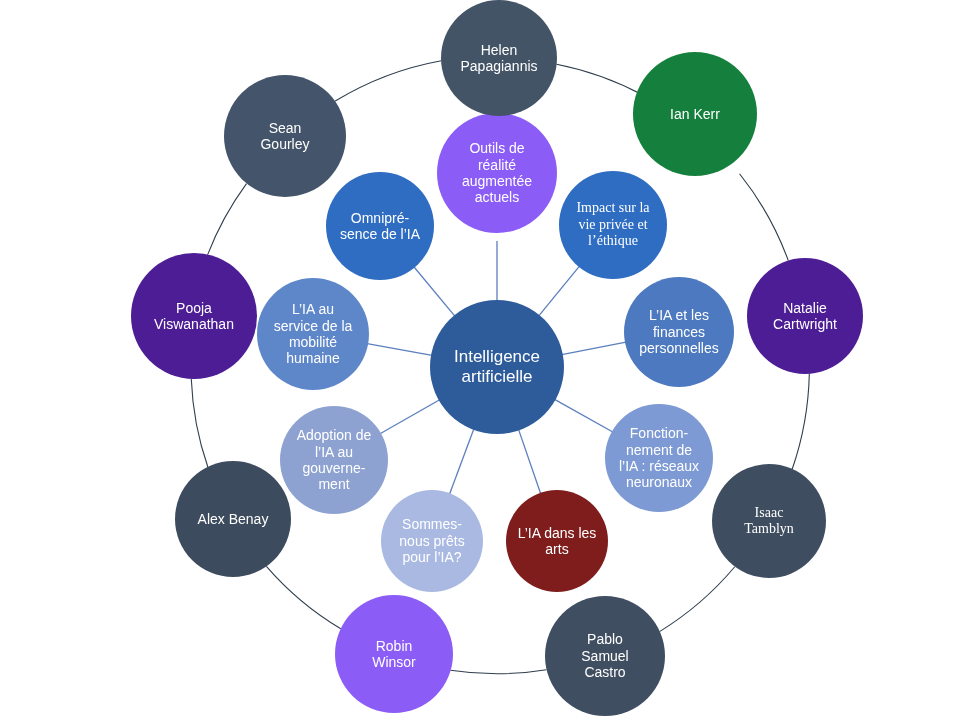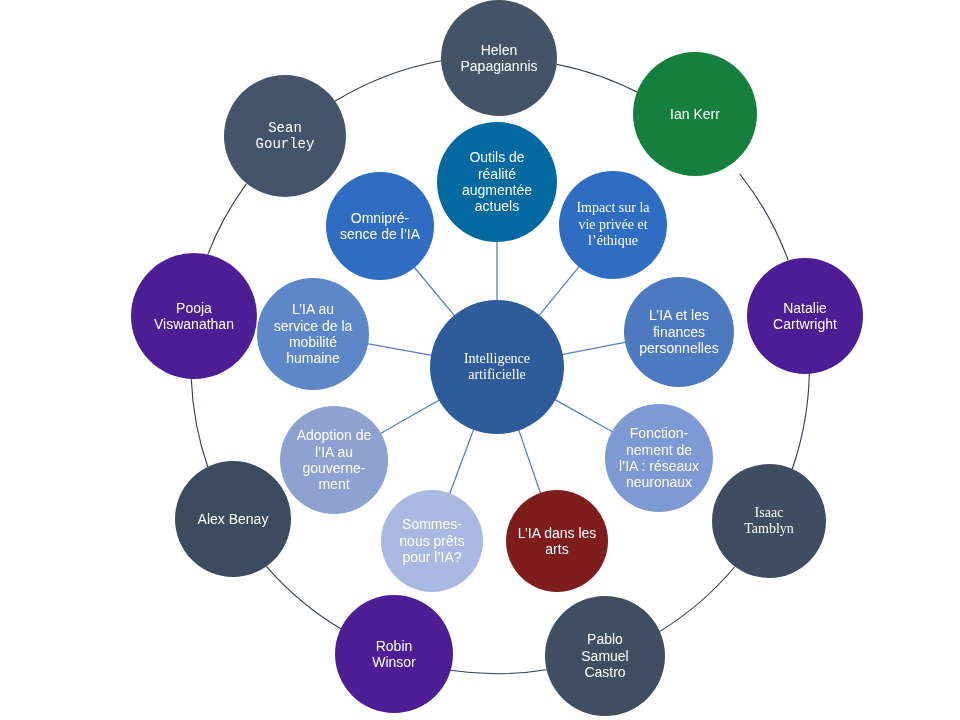--- a/index.html
+++ b/index.html
@@ -44,22 +44,21 @@
     width: 100%;
     white-space: pre-line;
   }
   .outer-node {
     font-size: 14px;
   }
   .inner-node {
     font-size: 14px;
   }
   .center-node {
-    font-size: 14px;
-    font-family: Liberation Serif, serif;
+    font-size: 17px;
   }
 </style>
 </head>
 <body>
 
 <div id="canvas">
 
   <svg id="links" viewBox="0 0 960 720">
     <g id="ring-arcs">
         <path d="M 556.62 64.28 A 308.53 308.53 0 0 1 644.14 95.81" fill="none" stroke="#2F3E4E" stroke-width="1.1"></path>
@@ -83,21 +82,21 @@
         <line x1="432.03652676707" y1="355.3489423006158" x2="367.13622769410836" y2="343.7092147494868" stroke="#5B7FBF" stroke-width="1.3"></line>
         <line x1="454.8542170065772" y1="316.20892818741356" x2="413.8443408886577" y2="266.7867697888952" stroke="#5B7FBF" stroke-width="1.3"></line>
       </g>
   </svg>
 
   <div id="nodes-layer">
       <div class="node center-node" style="left: 430px; top: 300px; width: 134px; height: 134px; background: rgb(46, 92, 154);">
         <span class="label">Intelligence
 artificielle</span>
       </div>
-      <div class="node inner-node" style="left: 437px; top: 122px; width: 120px; height: 120px; background: #0369a1;">
+      <div class="node inner-node" style="left: 437px; top: 113px; width: 120px; height: 120px; background: #8b5cf6;">
         <span class="label">Outils de
 réalité
 augmentée
 actuels</span>
       </div>
       <div class="node inner-node" style="left: 559px; top: 171px; width: 108px; height: 108px; background: rgb(46, 109, 194); font-family: Liberation Serif, serif;">
         <span class="label">Impact sur la
 vie privée et
 l’éthique</span>
       </div>
@@ -150,30 +149,30 @@
       </div>
       <div class="node outer-node" style="left: 712px; top: 464px; width: 114px; height: 114px; background: rgb(62, 77, 96); font-family: Liberation Serif, serif;">
         <span class="label">Isaac
 Tamblyn</span>
       </div>
       <div class="node outer-node" style="left: 545px; top: 596px; width: 120px; height: 120px; background: rgb(63, 78, 97);">
         <span class="label">Pablo
 Samuel
 Castro</span>
       </div>
-      <div class="node outer-node" style="left: 335px; top: 595px; width: 118px; height: 118px; background: #4c1d95;">
+      <div class="node outer-node" style="left: 335px; top: 595px; width: 118px; height: 118px; background: #8b5cf6;">
         <span class="label">Robin
 Winsor</span>
       </div>
       <div class="node outer-node" style="left: 175px; top: 461px; width: 116px; height: 116px; background: rgb(60, 75, 93);">
         <span class="label">Alex Benay</span>
       </div>
       <div class="node outer-node" style="left: 131px; top: 253px; width: 126px; height: 126px; background: #4c1d95;">
         <span class="label">Pooja
 Viswanathan</span>
       </div>
-      <div class="node outer-node" style="left: 224px; top: 75px; width: 122px; height: 122px; background: rgb(68, 84, 106); font-family: Liberation Mono, monospace;">
+      <div class="node outer-node" style="left: 224px; top: 75px; width: 122px; height: 122px; background: rgb(68, 84, 106);">
         <span class="label">Sean
 Gourley</span>
       </div>
     </div>
 
 </div>
 
 </body></html>

